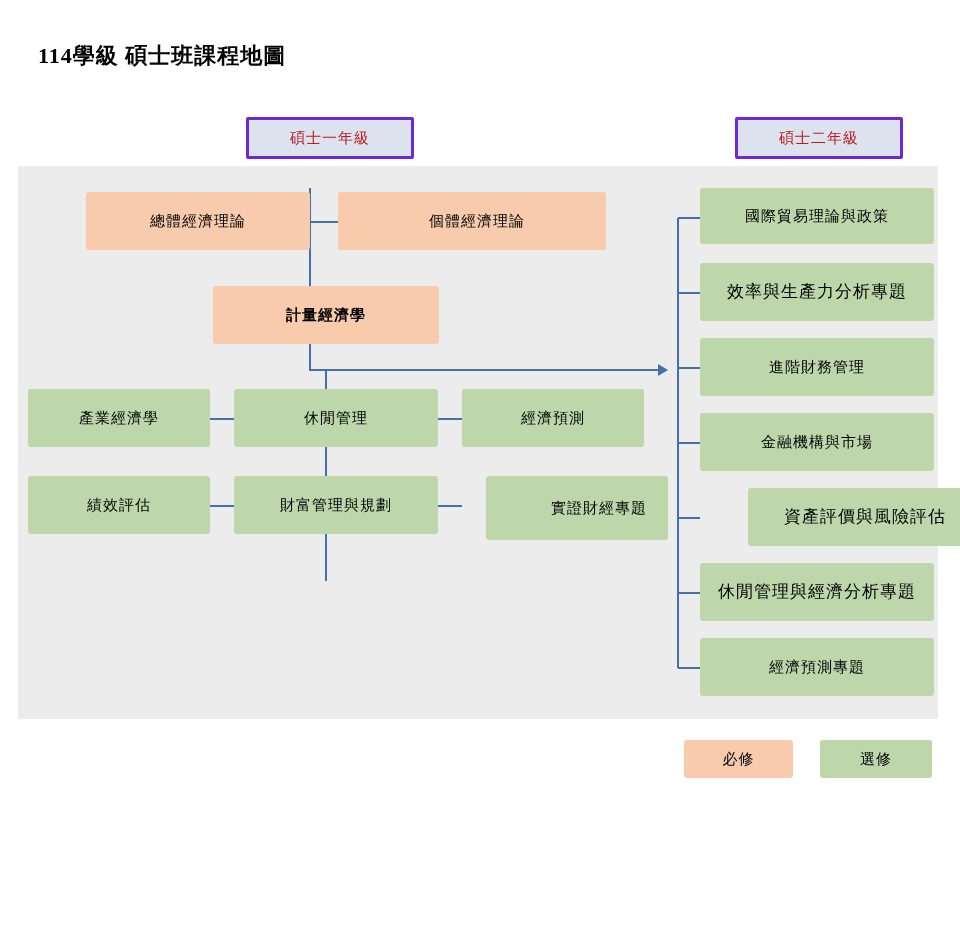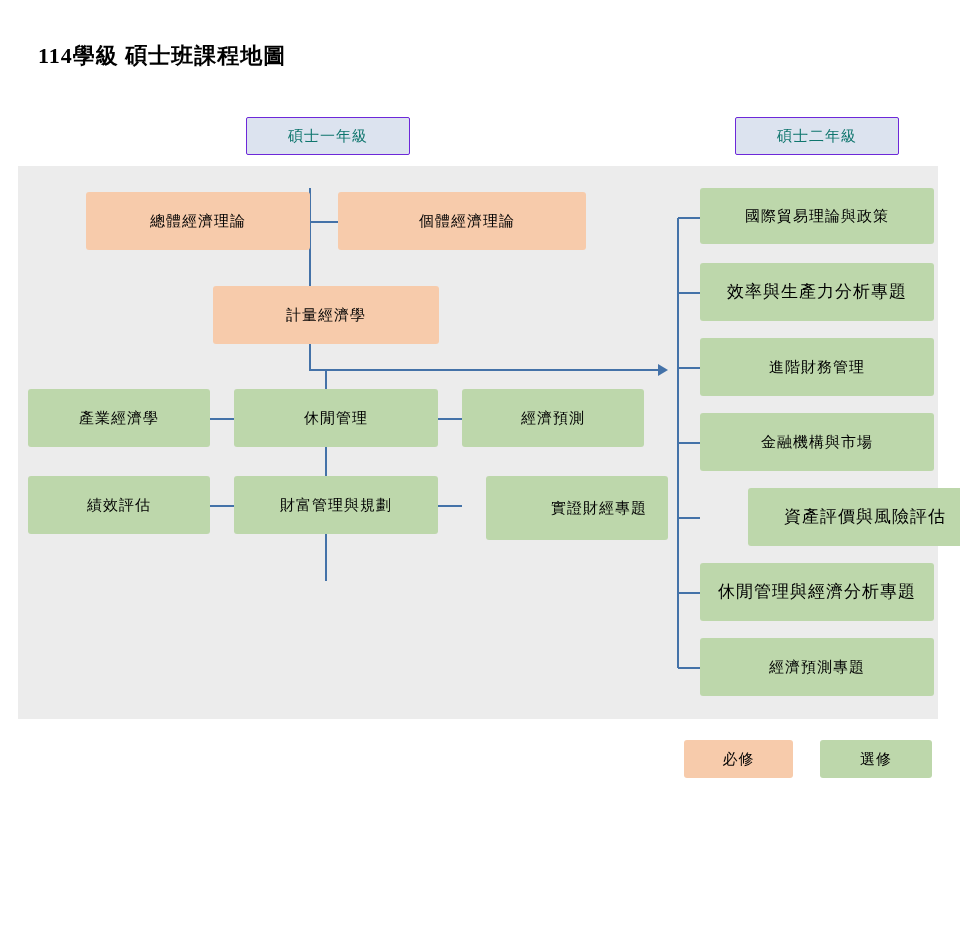--- a/index.html
+++ b/index.html
@@ -20,22 +20,22 @@
     left: 38px;
     top: 41px;
     font-size: 22px;
     font-weight: bold;
     letter-spacing: 1px;
     white-space: nowrap;
   }
   .year-tag {
     position: absolute;
     background: #dce3ef;
-    border: 1px solid #6d28d9;
-    color: #0f766e;
+    border: 3px solid #6d28d9;
+    color: #b91c1c;
     font-size: 15px;
     display: flex;
     align-items: center;
     justify-content: center;
     border-radius: 2px;
     letter-spacing: 1px;
   }
   #year1-tag { left: 246px; top: 117px; width: 162px; height: 36px; }
   #year2-tag { left: 735px; top: 117px; width: 162px; height: 36px; }
 
@@ -124,24 +124,24 @@
   <div class="connector" style="left:660px; top:126px; width:22px; height:2px;"></div>
   <div class="connector" style="left:660px; top:201px; width:22px; height:2px;"></div>
   <div class="connector" style="left:660px; top:276px; width:22px; height:2px;"></div>
   <div class="connector" style="left:660px; top:351px; width:22px; height:2px;"></div>
   <div class="connector" style="left:660px; top:426px; width:22px; height:2px;"></div>
   <div class="connector" style="left:660px; top:501px; width:22px; height:2px;"></div>
 
   <div class="node req" style="left:68px; top:26px; width:224px; height:58px;">
     <span>總體經濟理論</span>
   </div>
-  <div class="node req" style="left:320px; top:26px; width:248px; height:58px;padding-left:10px;">
+  <div class="node req" style="left:320px; top:26px; width:268px; height:58px;padding-left:10px;">
     <span>個體經濟理論</span>
   </div>
-  <div class="node req" style="left:195px; top:120px; width:226px; height:58px;">
+  <div class="node req" style="left:195px; top:120px; width:226px; height:58px;font-weight:bold;">
     <span>計量經濟學</span>
   </div>
 
   <div class="node elec" style="left:10px; top:223px; width:182px; height:58px;">
     <span>產業經濟學</span>
   </div>
   <div class="node elec" style="left:216px; top:223px; width:204px; height:58px;">
     <span>休閒管理</span>
   </div>
   <div class="node elec" style="left:444px; top:223px; width:182px; height:58px;">

